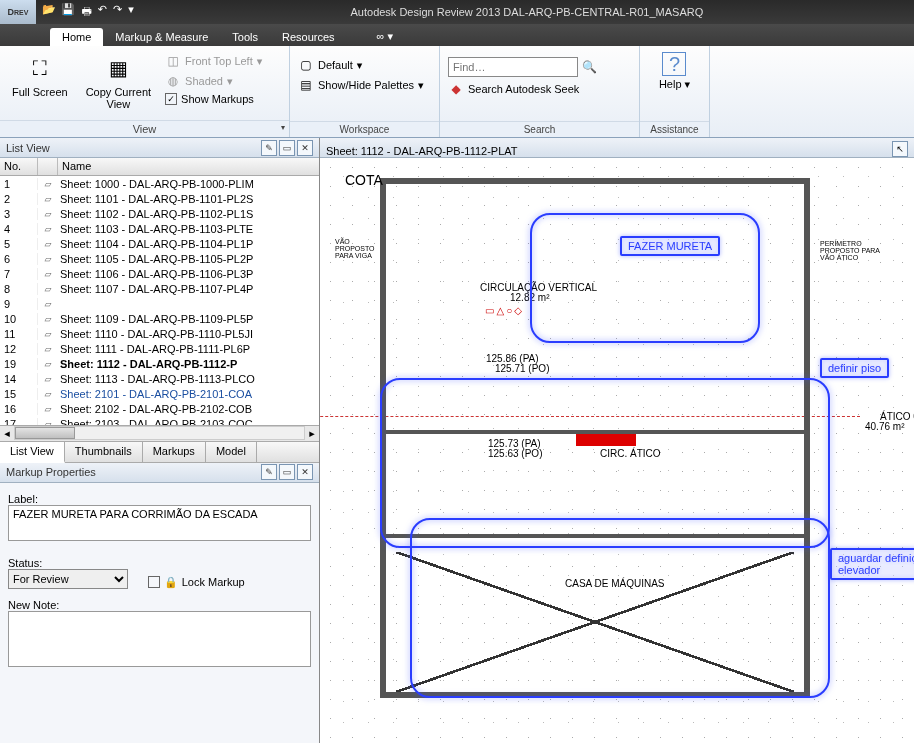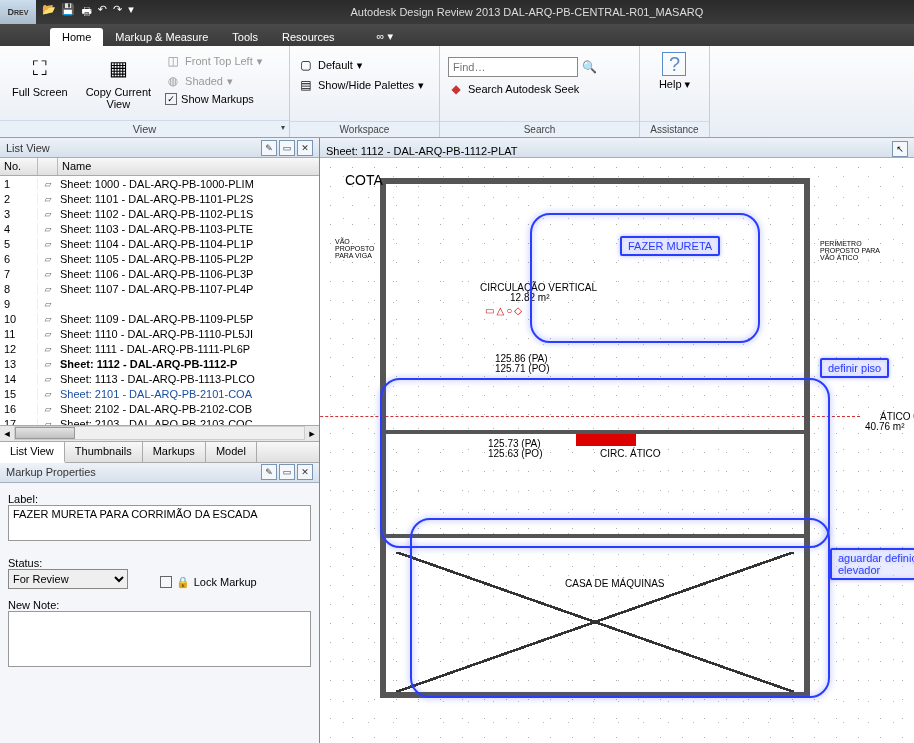--- a/index.html
+++ b/index.html
@@ -259,21 +259,21 @@
           <span class="no">11</span>
           <span class="ic">▱</span>
           <span class="nm">Sheet: 1110 - DAL-ARQ-PB-1110-PL5JI</span>
         </div>
         <div class="list-row">
           <span class="no">12</span>
           <span class="ic">▱</span>
           <span class="nm">Sheet: 1111 - DAL-ARQ-PB-1111-PL6P</span>
         </div>
         <div class="list-row sel">
-          <span class="no">13</span>
+          <span class="no">19</span>
           <span class="ic">▱</span>
           <span class="nm">Sheet: 1112 - DAL-ARQ-PB-1112-P</span>
         </div>
         <div class="list-row">
           <span class="no">14</span>
           <span class="ic">▱</span>
           <span class="nm">Sheet: 1113 - DAL-ARQ-PB-1113-PLCO</span>
         </div>
         <div class="list-row link">
           <span class="no">15</span>
@@ -310,21 +310,21 @@
       <span>Markup Properties</span>
       <div class="tools">
         <span class="tool-icn">✎</span>
         <span class="tool-icn">▭</span>
         <span class="tool-icn">✕</span>
       </div>
     </div>
     <div class="props-body">
       <div class="lbl">Label:</div>
       <textarea class="txtarea" style="">FAZER MURETA PARA CORRIMÃO DA ESCADA</textarea>
-      <div style="display:flex;align-items:flex-end;gap:20px;margin-top:10px">
+      <div style="display:flex;align-items:flex-end;gap:8px;margin-top:10px">
         <div>
           <div class="lbl">Status:</div>
           <select class="status">
             <option>For Review</option>
           </select>
         </div>
         <div class="lock-row">
           <span class="cb"></span>
           <span>🔒</span>
           <span>Lock Markup</span>
@@ -353,21 +353,21 @@
         <div class="room-mid"></div>
         <div class="room-bot">
             <div class="diag"></div>
           </div>
         <div class="red-block"></div>
       </div>
 
       <div class="canvas-text" style="left:160px;top:124px">CIRCULAÇÃO VERTICAL</div>
       <div class="canvas-text" style="left:190px;top:134px">12.82 m²</div>
       <div class="canvas-text" style="left:165px;top:147px;color:#c00;letter-spacing:2px">▭△○◇</div>
-      <div class="canvas-text" style="left:175px;top:195px">125.86 (PA)</div>
+      <div class="canvas-text" style="left:166px;top:195px">125.86 (PA)</div>
       <div class="canvas-text" style="left:175px;top:205px">125.71 (PO)</div>
       <div class="canvas-text" style="left:168px;top:280px">125.73 (PA)</div>
       <div class="canvas-text" style="left:168px;top:290px">125.63 (PO)</div>
       <div class="canvas-text" style="left:280px;top:290px">CIRC. ÁTICO</div>
       <div class="canvas-text" style="left:245px;top:420px">CASA DE MÁQUINAS</div>
       <div class="canvas-text" style="left:560px;top:253px">ÁTICO 02</div>
       <div class="canvas-text" style="left:545px;top:263px">40.76 m²</div>
       <div class="canvas-text" style="left:500px;top:82px;font-size:7px;width:70px;white-space:normal">PERÍMETRO PROPOSTO PARA VÃO ÁTICO</div>
       <div class="canvas-text" style="left:15px;top:80px;font-size:7px;width:50px;white-space:normal">VÃO PROPOSTO PARA VIGA</div>
       <div class="canvas-text" style="left:25px;top:14px;font-size:14px">COTA</div>

